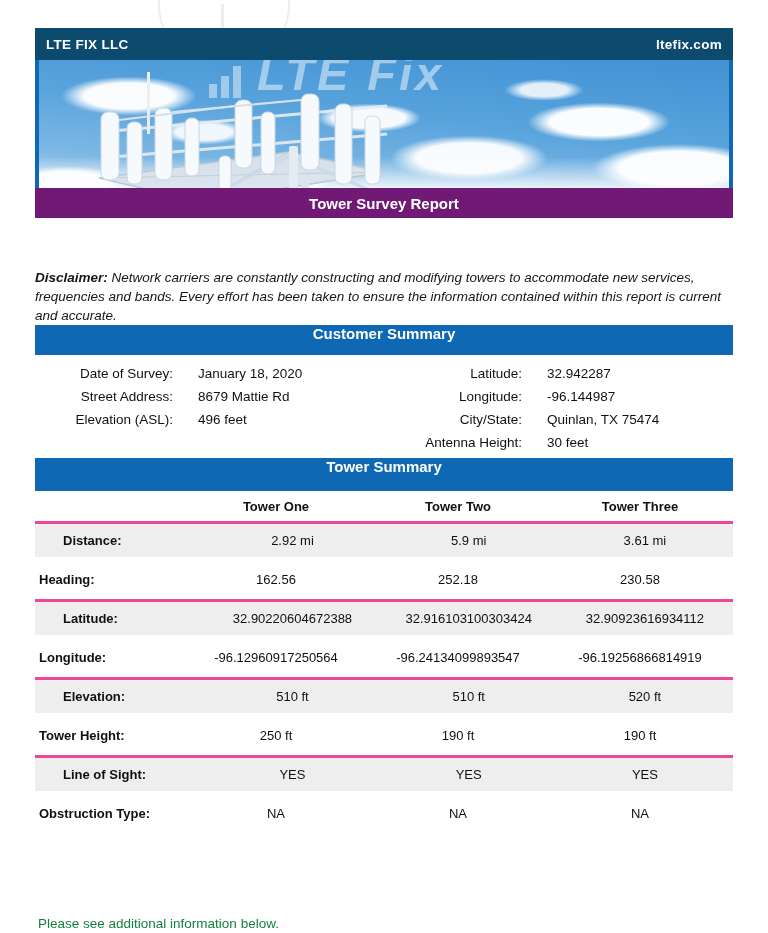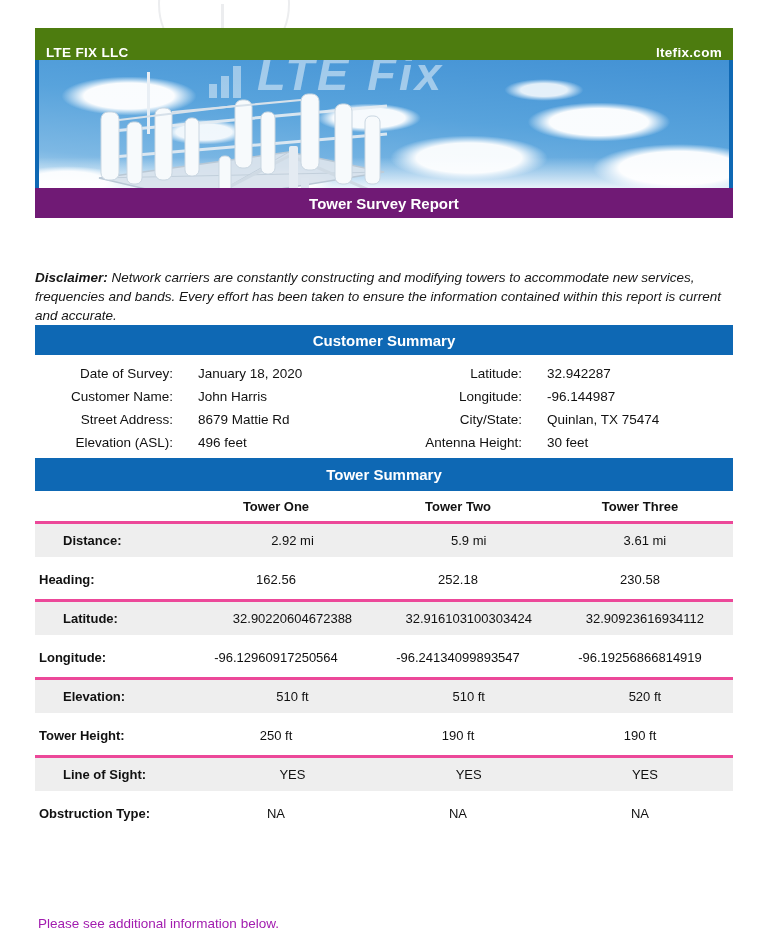--- a/index.html
+++ b/index.html
@@ -6,22 +6,22 @@
   body { font-family:"Liberation Sans","DejaVu Sans",sans-serif; color:#111; }
   .page { position:relative; width:768px; height:933px; background:#fff; overflow:hidden; }
 
   
   .wm-circle { position:absolute; left:158px; top:-62px; width:128px; height:128px;
                border:2px solid rgba(120,130,140,.14); border-radius:50%; z-index:0; }
   .wm-vline  { position:absolute; left:221px; top:4px; width:3px; height:26px;
                background:rgba(120,130,140,.14); z-index:0; }
 
   .header-block { position:absolute; left:35px; top:28px; width:698px; z-index:1; }
-  .topbar { background:#4d7c0f; color:#fff; height:32px; display:flex;
-            justify-content:space-between; align-items:flex-end; padding:0 11px;
+  .topbar { background:#0c4a6e; color:#fff; height:32px; display:flex;
+            justify-content:space-between; align-items:center; padding:0 11px;
             font-weight:bold; font-size:13.5px; letter-spacing:.3px; box-sizing:border-box; }
   .photo { position:relative; height:128px; overflow:hidden;
            border-left:4px solid #0e68b4; border-right:4px solid #0e68b4;
            background-image:
              radial-gradient(ellipse 90px 26px at 90px 36px,  rgba(255,255,255,.97) 50%, rgba(255,255,255,0) 75%),
              radial-gradient(ellipse 62px 18px at 165px 72px, rgba(255,255,255,.90) 45%, rgba(255,255,255,0) 70%),
              radial-gradient(ellipse 72px 20px at 330px 58px, rgba(255,255,255,.95) 50%, rgba(255,255,255,0) 72%),
              radial-gradient(ellipse 58px 16px at 505px 30px, rgba(255,255,255,.85) 40%, rgba(255,255,255,0) 68%),
              radial-gradient(ellipse 95px 26px at 560px 62px, rgba(255,255,255,.97) 52%, rgba(255,255,255,0) 75%),
              radial-gradient(ellipse 115px 32px at 640px 108px,rgba(255,255,255,.97) 52%, rgba(255,255,255,0) 75%),
@@ -40,40 +40,40 @@
   .wm-bars i { display:block; background:#fff; width:8px; }
   .wm-bars i:nth-child(1){height:14px;} .wm-bars i:nth-child(2){height:22px;} .wm-bars i:nth-child(3){height:32px;}
   .titlebar { background:#701a75; color:#fff; height:30px; display:flex; align-items:center;
               justify-content:center; font-weight:bold; font-size:15px; }
 
   .disclaimer { position:absolute; left:35px; top:254px; width:702px; font-size:13.5px;
                 font-style:italic; line-height:19px; color:#161616; z-index:1; }
   .disclaimer b { font-weight:bold; }
 
   .section-bar { position:absolute; left:35px; width:698px; background:#0e68b4; color:#fff;
-                 display:flex; align-items:center; justify-content:center; font-weight:bold;
+                 display:flex; align-items:flex-start; justify-content:center; font-weight:bold;
                  font-size:15px; z-index:1; }
   .bar-customer { top:325px; height:30px; }
   .bar-tower    { top:458px; height:33px; }
 
   .customer-grid { position:absolute; left:35px; top:362px; width:698px; display:flex; z-index:1; }
   .cust-col { width:349px; display:flex; flex-direction:column; }
   .cust-row { height:23px; display:flex; align-items:center; font-size:13.5px; }
   .cust-label { width:138px; text-align:right; }
   .cust-value { margin-left:25px; }
 
   .tower-table { position:absolute; left:35px; top:491px; width:698px; font-size:13px; z-index:1; }
   .thead { height:30px; display:flex; align-items:center; font-weight:bold; }
   .trow  { height:39px; display:flex; align-items:center; box-sizing:border-box; }
   .trow.shaded { background:#eeeeee; border-top:3px solid #ec4899; border-bottom:3px solid #fff;padding-left:24px; }
   .cell  { box-sizing:border-box; }
   .col-label { width:150px; padding-left:4px; font-weight:bold; }
   .col-val   { width:182px; text-align:center; }
 
-  .footer-note { position:absolute; left:38px; top:916px; font-size:13.5px; color:#a21caf; z-index:1;text-align:center; }
+  .footer-note { position:absolute; left:38px; top:916px; font-size:13.5px; color:#15803d; z-index:1;text-align:center; }
 </style>
 </head>
 <body>
 
 <div class="page">
 
   <div class="wm-circle"></div>
   <div class="wm-vline"></div>
 
   <div class="header-block">
@@ -133,24 +133,20 @@
     <span>Customer Summary</span>
   </div>
 
   <div class="customer-grid">
     <div class="cust-col">
       <div class="cust-row">
         <span class="cust-label">Date of Survey:</span>
         <span class="cust-value">January 18, 2020</span>
       </div>
       <div class="cust-row">
-        <span class="cust-label">Customer Name:</span>
-        <span class="cust-value">John Harris</span>
-      </div>
-      <div class="cust-row">
         <span class="cust-label">Street Address:</span>
         <span class="cust-value">8679 Mattie Rd</span>
       </div>
       <div class="cust-row">
         <span class="cust-label">Elevation (ASL):</span>
         <span class="cust-value">496 feet</span>
       </div>
     </div>
     <div class="cust-col">
       <div class="cust-row">

